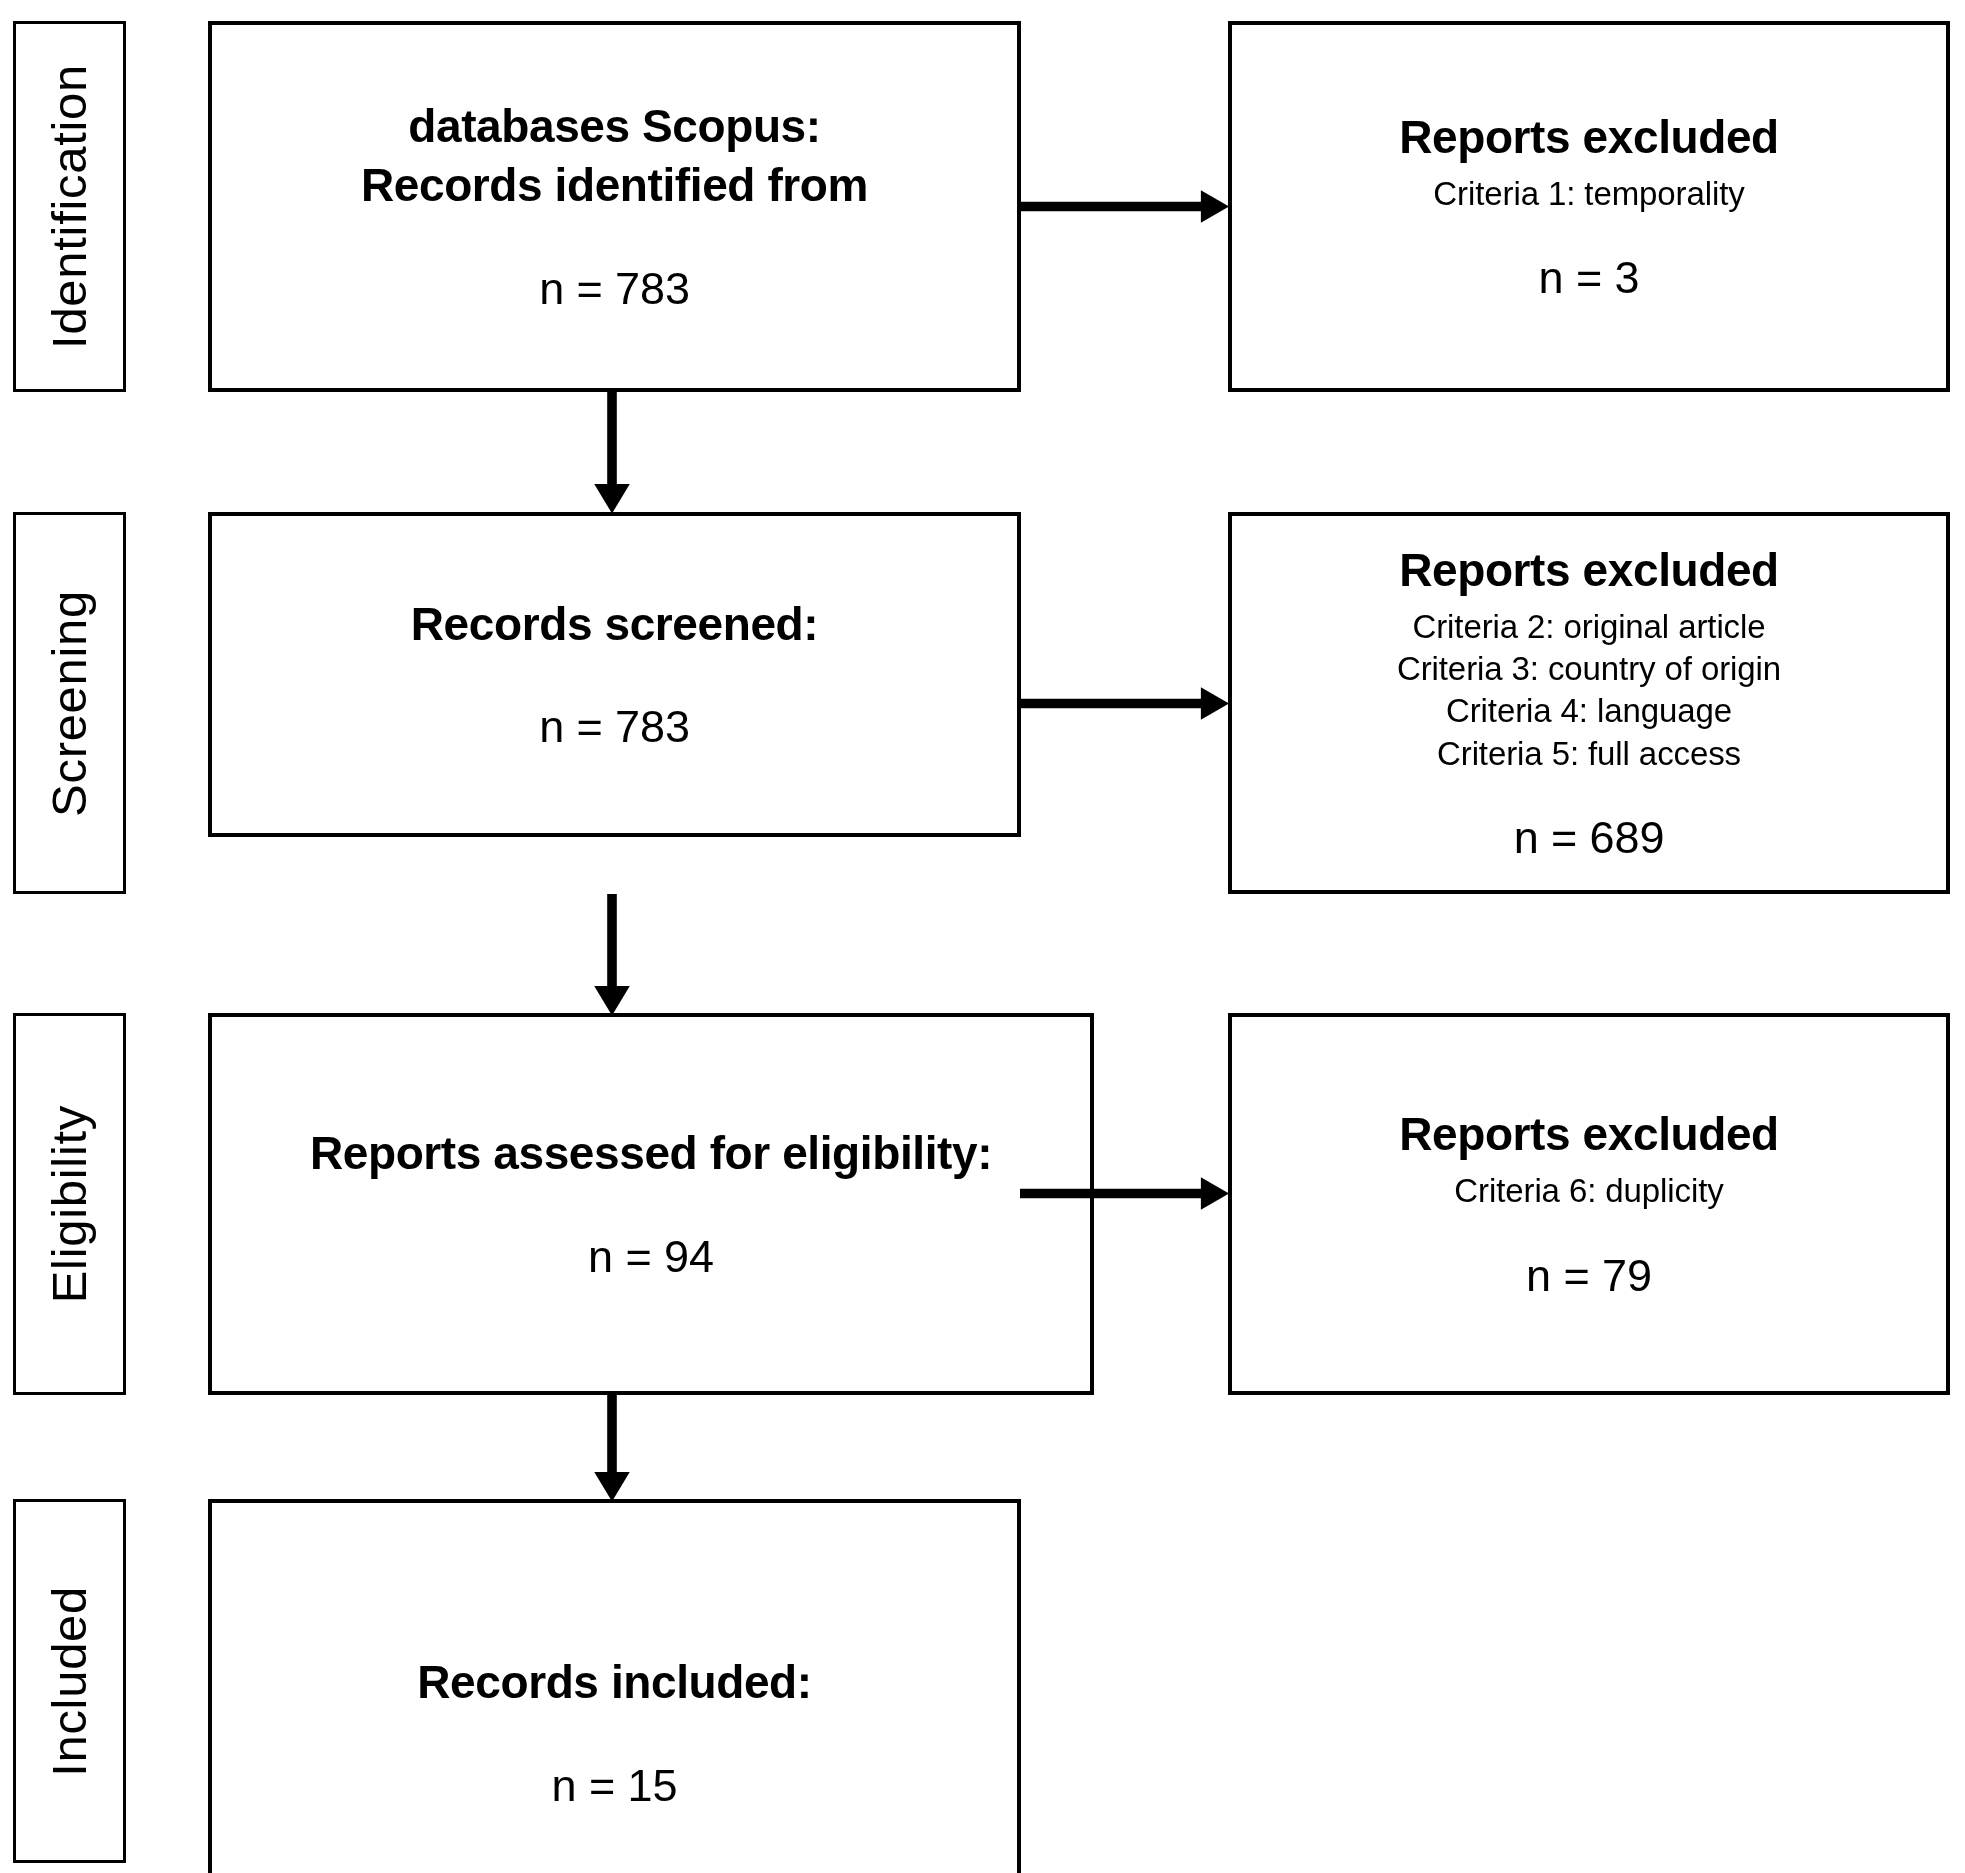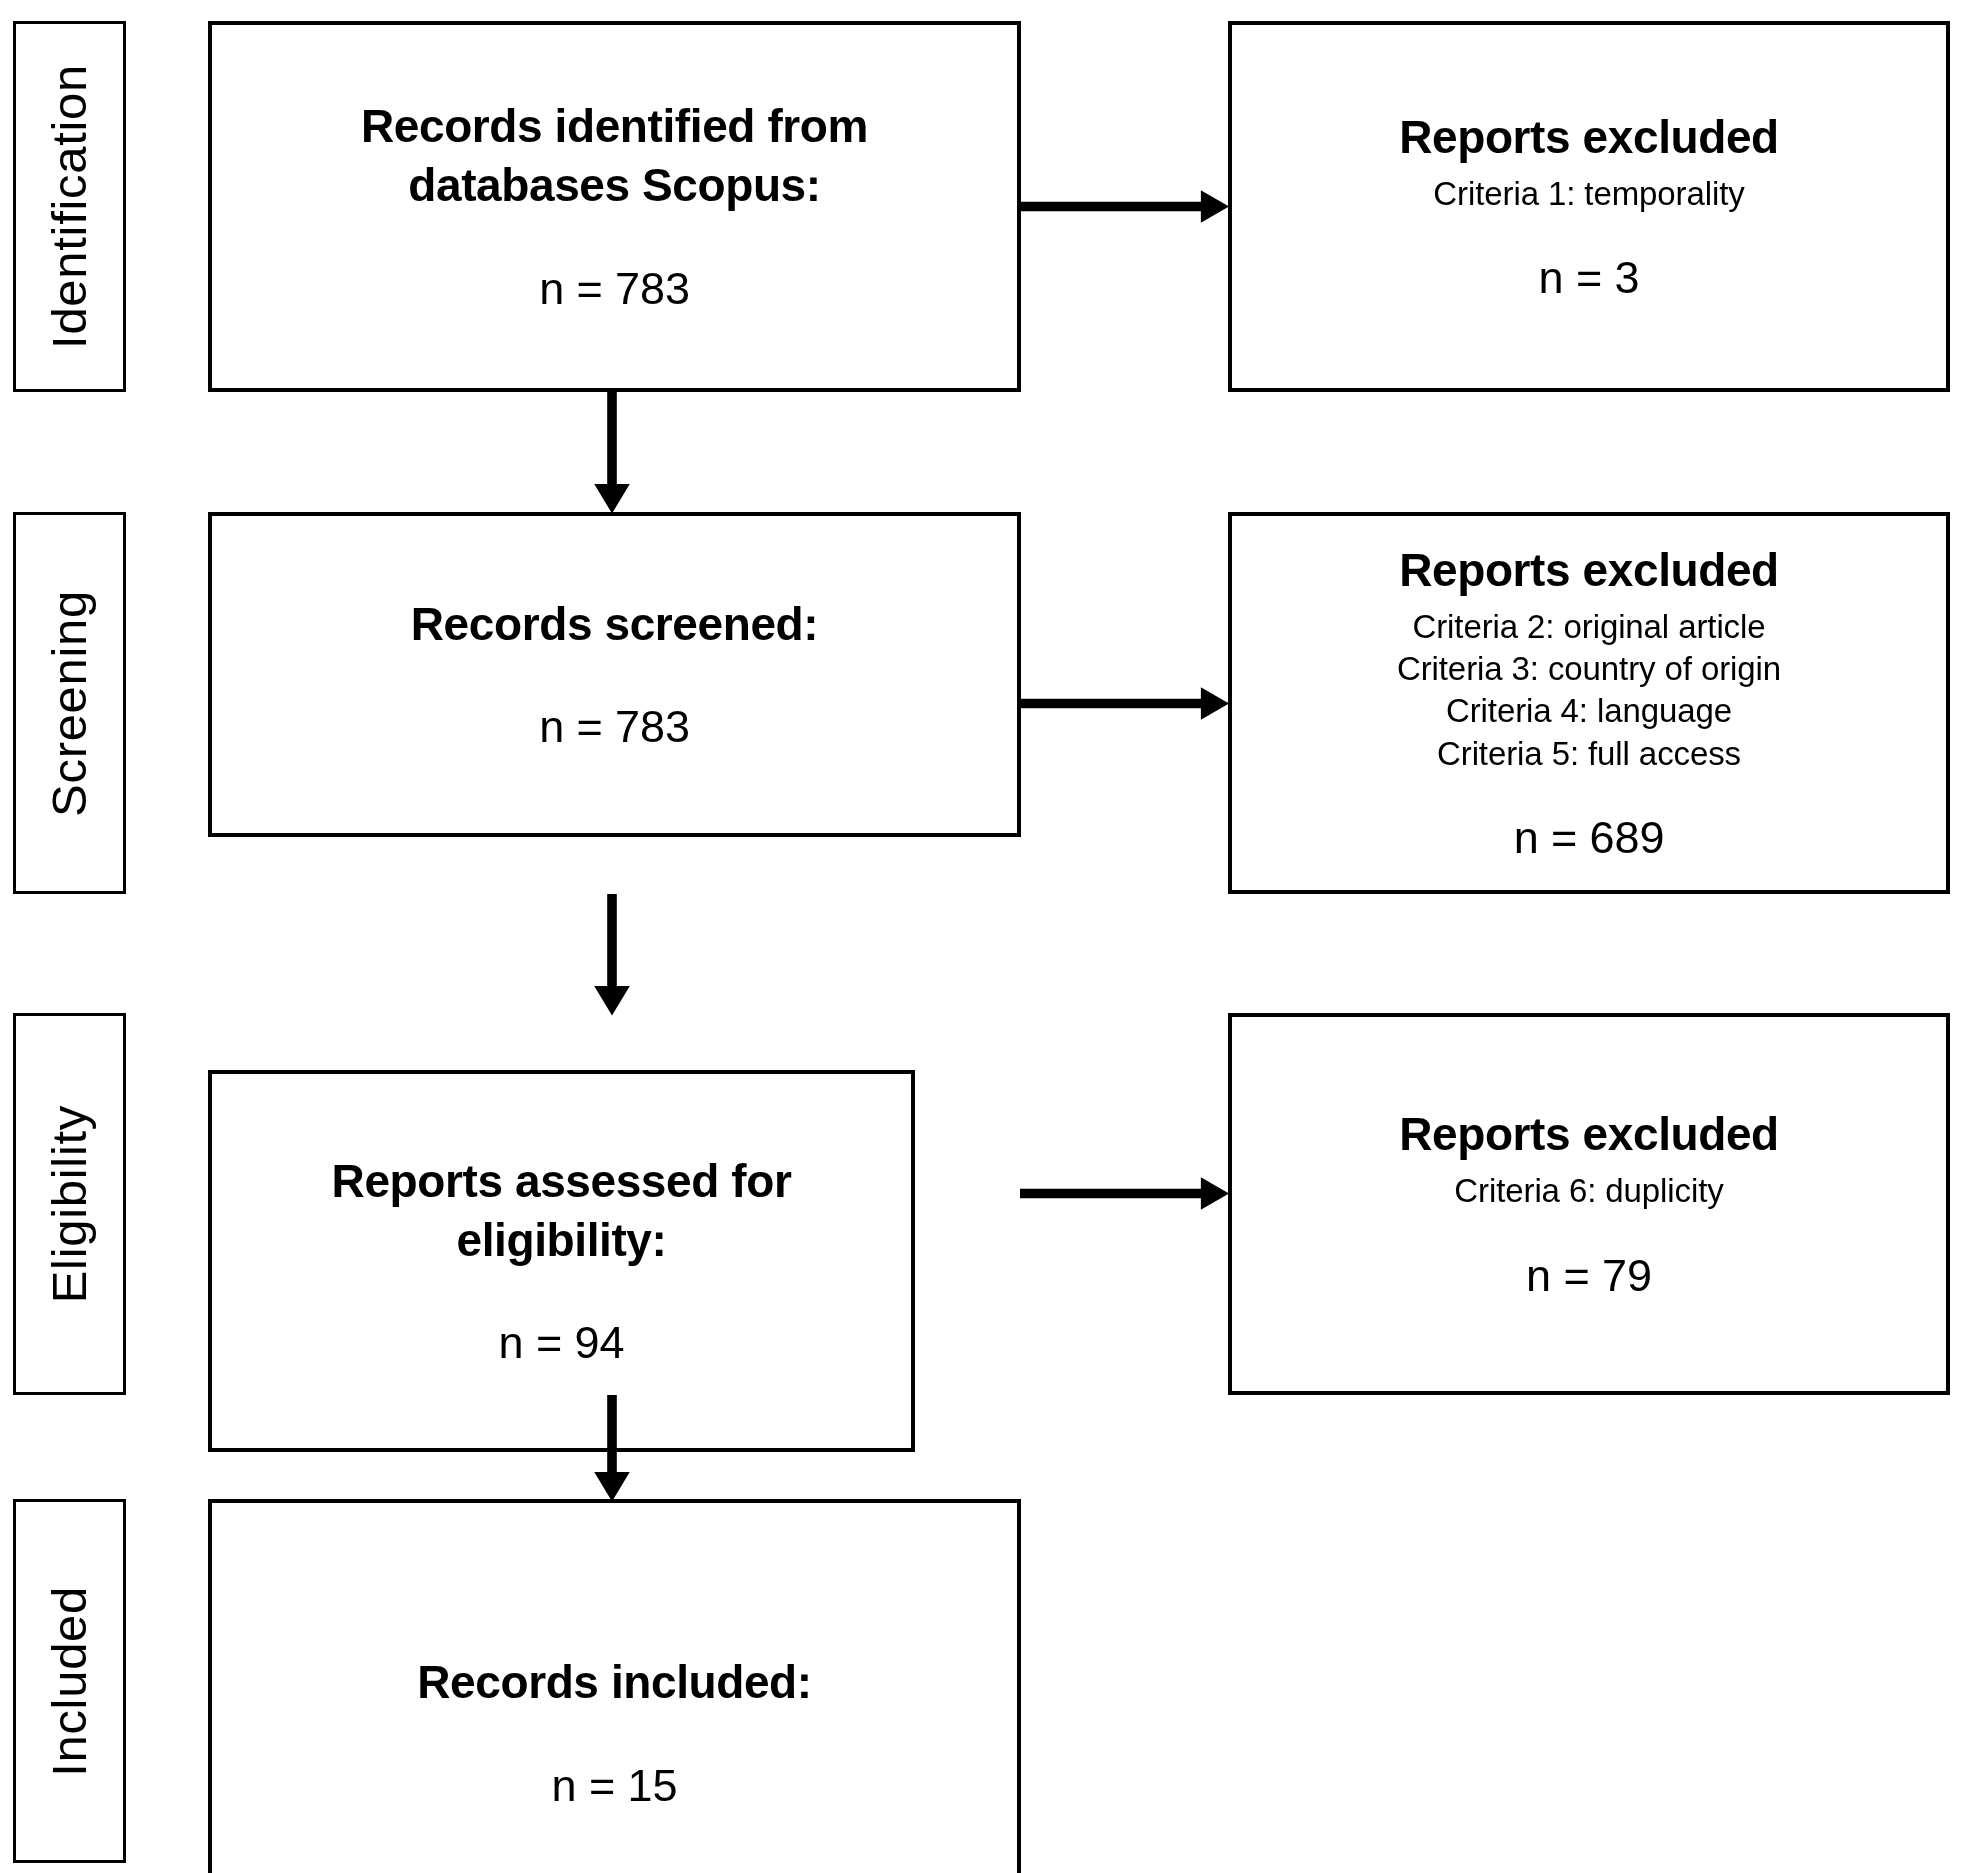--- a/index.html
+++ b/index.html
@@ -97,22 +97,22 @@
 
   <div class="stage-label" style="left:13.4px; top:1013px; width:113px; height:382px;">
     <span class="vtext">Eligibility</span>
   </div>
 
   <div class="stage-label" style="left:13.4px; top:1499px; width:113px; height:364px;">
     <span class="vtext">Included</span>
   </div>
 
   <div class="node left" style="left:208px; top:21px; width:813px; height:371px;">
+    <div class="title">databases Scopus:</div>
     <div class="title">Records identified from</div>
-    <div class="title">databases Scopus:</div>
     <div class="count">n = 783</div>
   </div>
 
   <div class="node right" style="left:1228px; top:21px; width:722px; height:371px;">
     <div class="title">Reports excluded</div>
     <div class="line">Criteria 1: temporality</div>
     <div class="count">n = 3</div>
   </div>
 
   <div class="conn" style="left:1020px; top:184px; width:212px; height:45px;">
@@ -150,21 +150,21 @@
     </svg>
   </div>
 
   <div class="conn" style="left:586px; top:894px; width:52px; height:123px;">
     <svg width="52" height="123" viewBox="0 0 70 166" aria-hidden="true">
       <line x1="35" y1="0" x2="35" y2="130" stroke="#000000" stroke-width="13"></line>
       <polygon points="11,124 59,124 35,164" fill="#000000"></polygon>
     </svg>
   </div>
 
-  <div class="node left" style="left:208px; top:1070px; width:707px; height:382px;">
+  <div class="node left" style="left:208px; top:1013px; width:886px; height:382px;">
     <div class="title">Reports assessed for eligibility:</div>
     <div class="count">n = 94</div>
   </div>
 
   <div class="node right" style="left:1228px; top:1013px; width:722px; height:382px;">
     <div class="title">Reports excluded</div>
     <div class="line">Criteria 6: duplicity</div>
     <div class="count">n = 79</div>
   </div>
 

